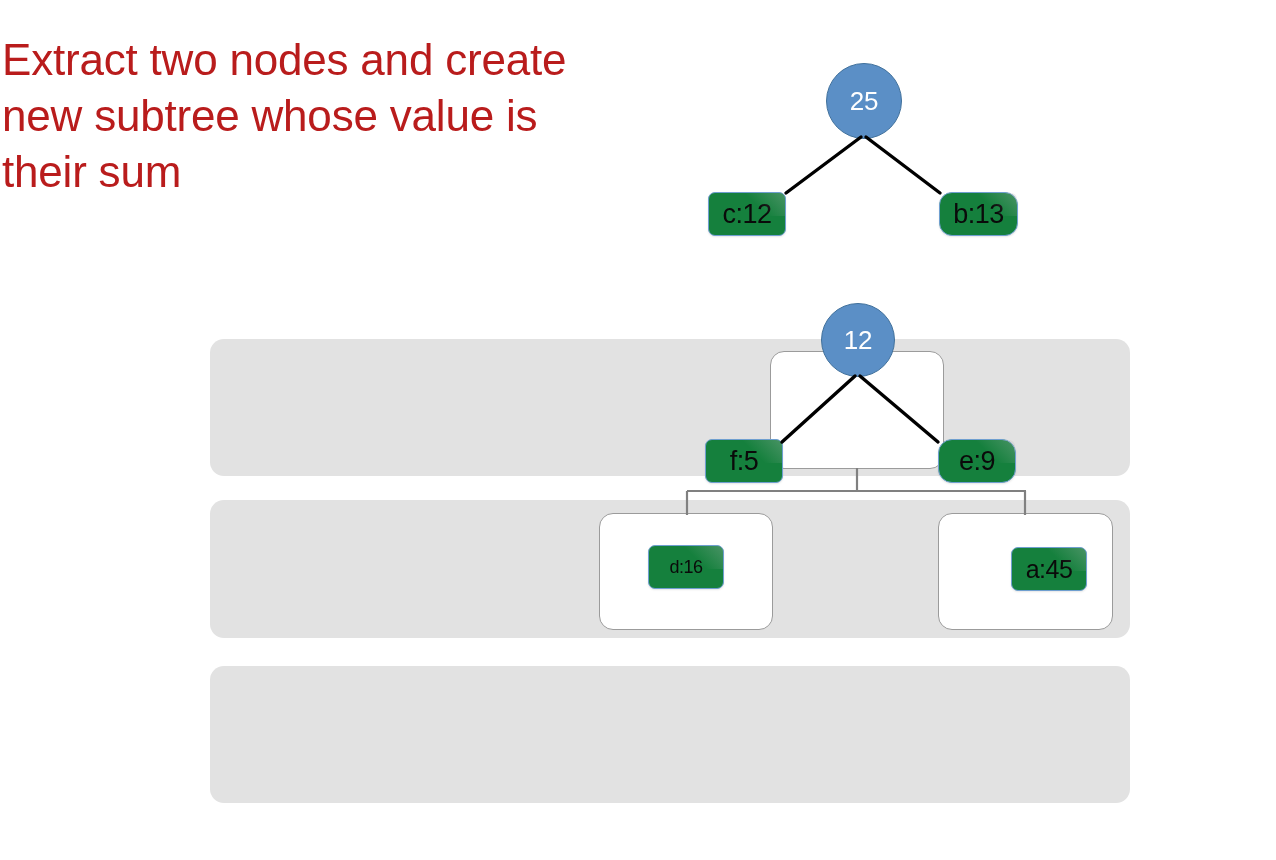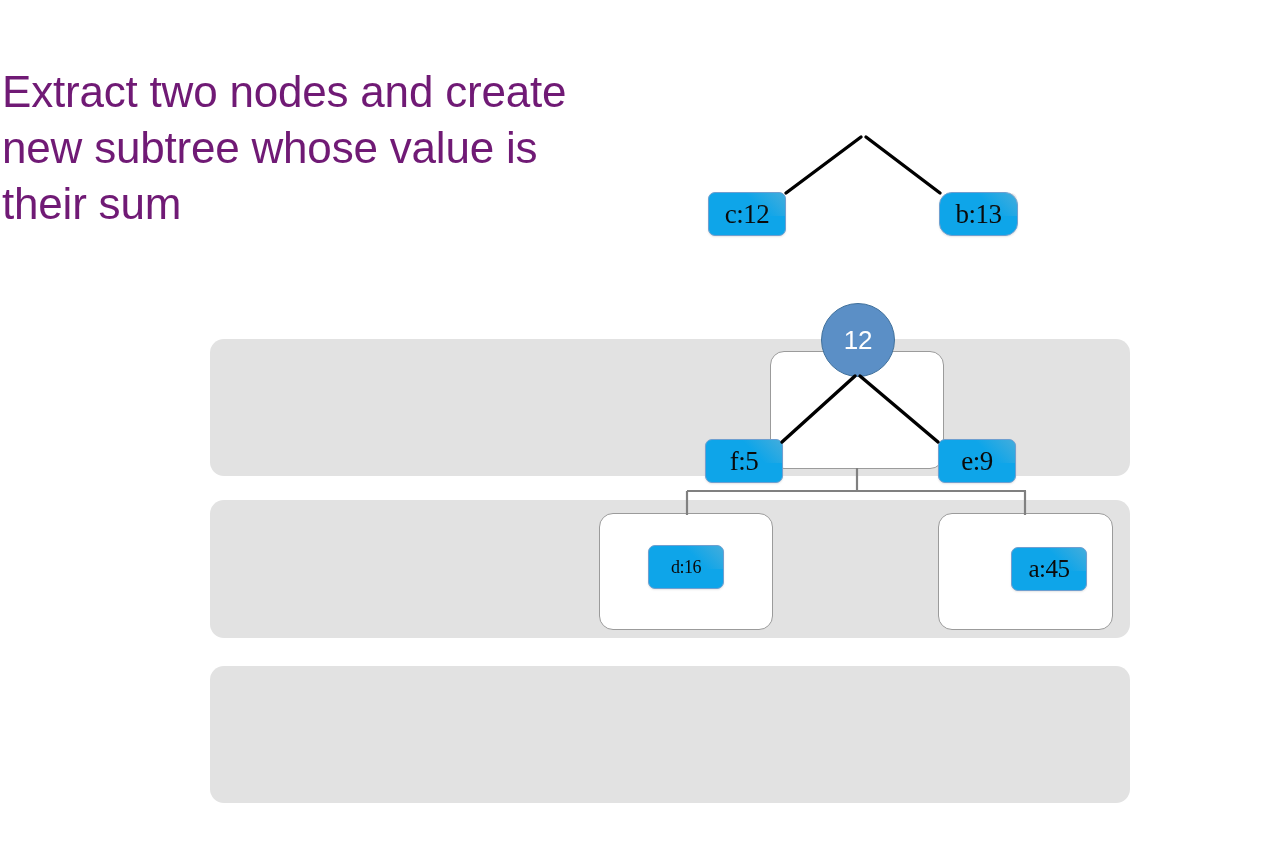--- a/index.html
+++ b/index.html
@@ -19,25 +19,24 @@
   }
 
   
   #title {
     position: absolute;
     left: 2px;
     top: 32px;
     width: 660px;
     font-size: 44px;
     line-height: 1.27;
-    color: #701a75;
+    color: #b91c1c;
     font-weight: 400;
     letter-spacing: -0.2px;
     white-space: pre-line;
-    margin-top: 32px;
   }
 
   
   .band {
     position: absolute;
     left: 210px;
     width: 920px;
     background: #e2e2e2;
     border-radius: 14px;
   }
@@ -69,36 +68,35 @@
     left: 938px;
     top: 513px;
     width: 175px;
     height: 117px;
   }
 
   
   .leaf {
     position: absolute;
     box-sizing: border-box;
-    background: #0ea5e9;
+    background: #15803d;
     border: 1.6px solid #6f9fd0;
     border-radius: 7px;
     display: flex;
     align-items: center;
     justify-content: center;
     font-size: 27px;
     color: #0a0a0a;
     letter-spacing: -0.5px;
     box-shadow: 0 1px 2px rgba(0,0,0,0.10);
-    font-family: Liberation Serif, serif;
   }
   #leaf-c  { left: 708px; top: 192px; width: 78px;  height: 44px; }
   #leaf-b  { left: 939px; top: 192px; width: 79px;  height: 44px; border-radius: 13px; }
   #leaf-f  { left: 705px; top: 439px; width: 78px;  height: 44px; }
-  #leaf-e  { left: 938px; top: 439px; width: 78px;  height: 44px; }
+  #leaf-e  { left: 938px; top: 439px; width: 78px;  height: 44px; border-radius: 14px; }
   #leaf-d  { left: 648px; top: 545px; width: 76px;  height: 44px; font-size: 18px; }
   #leaf-a  { left: 981px; top: 547px; width: 76px;  height: 44px; font-size: 25px; margin-left: 30px; }
 
   
   .leaf::after {
     content: "";
     position: absolute;
     right: 0; top: 0;
     width: 55%; height: 55%;
     background: linear-gradient(225deg, rgba(190,190,190,0.30) 0%, rgba(255,255,255,0) 62%);
@@ -166,20 +164,21 @@
   <svg class="edges" id="edges-top" viewBox="0 0 1276 860">
     <line x1="861" y1="137" x2="786" y2="193" stroke="#000000" stroke-width="3.4" stroke-linecap="round"></line>
     <line x1="866" y1="137" x2="940" y2="193" stroke="#000000" stroke-width="3.4" stroke-linecap="round"></line>
   </svg>
 
   <svg class="edges" id="edges-bottom" viewBox="0 0 1276 860">
     <line x1="855" y1="376" x2="782" y2="442" stroke="#000000" stroke-width="3.4" stroke-linecap="round"></line>
     <line x1="860" y1="376" x2="938" y2="442" stroke="#000000" stroke-width="3.4" stroke-linecap="round"></line>
   </svg>
 
+  <div class="circle-node" id="circle-25">25</div>
 
   <div class="leaf" id="leaf-c">c:12</div>
 
   <div class="leaf" id="leaf-b">b:13</div>
 
   <div class="circle-node" id="circle-14">12</div>
 
   <div class="leaf" id="leaf-f">f:5</div>
 
   <div class="leaf" id="leaf-e">e:9</div>

